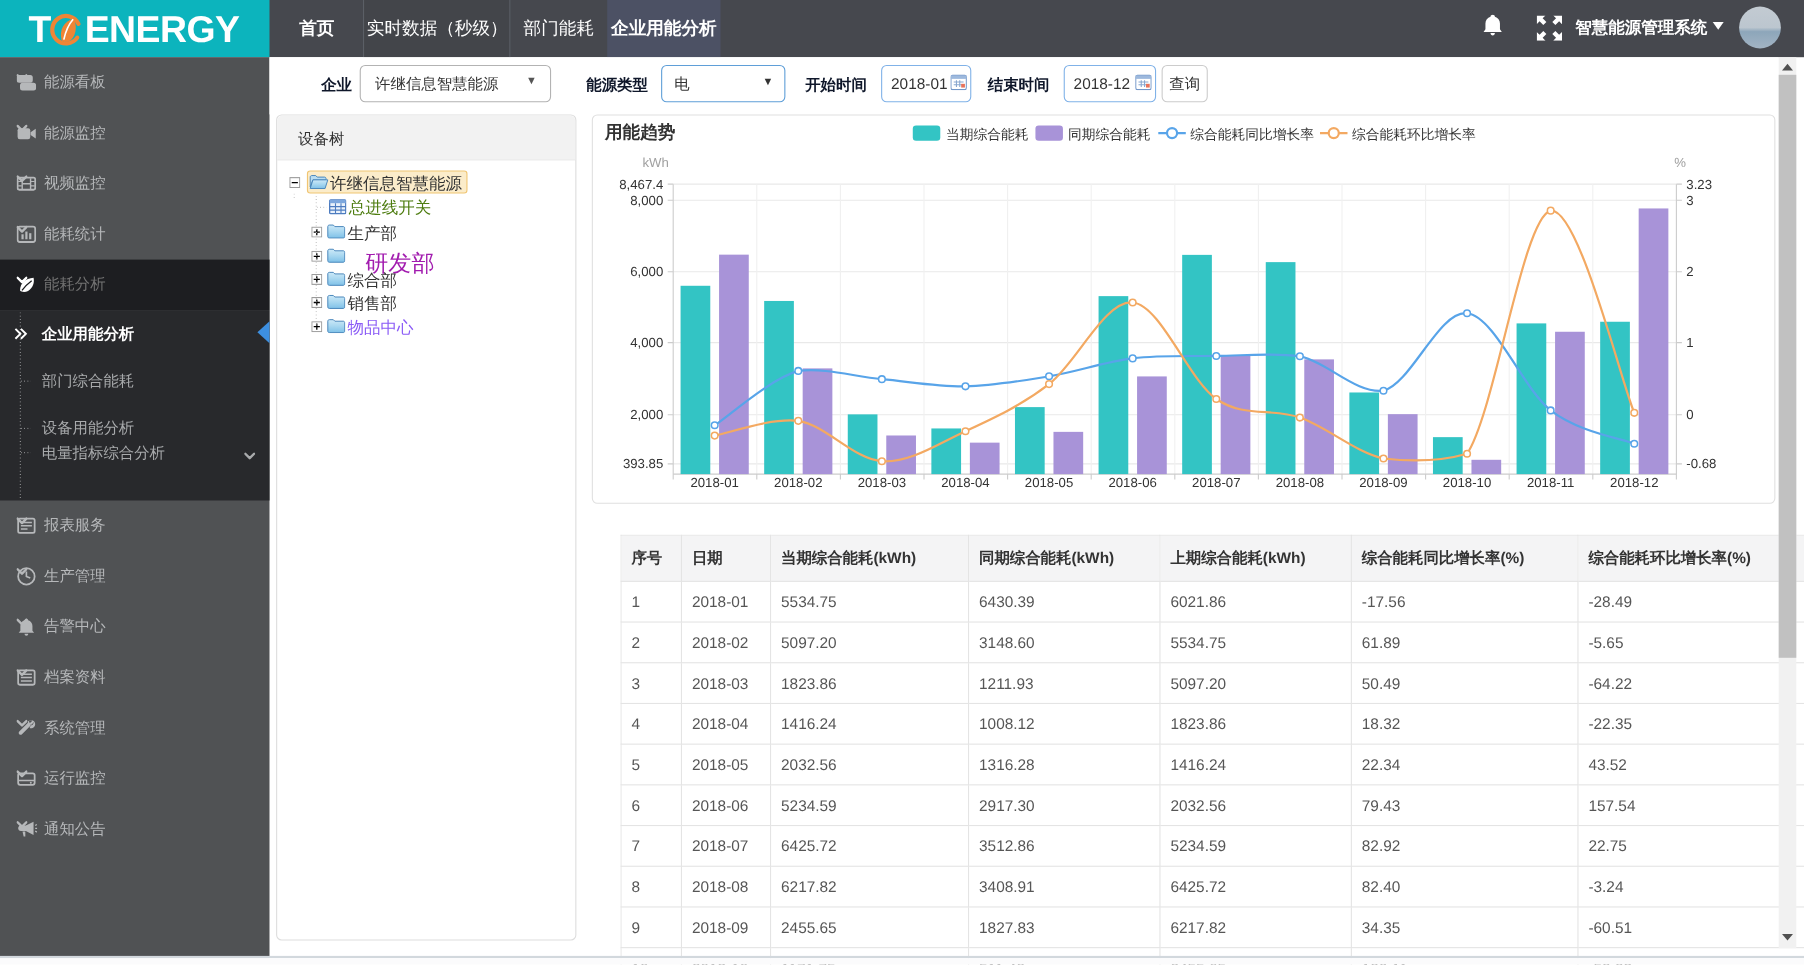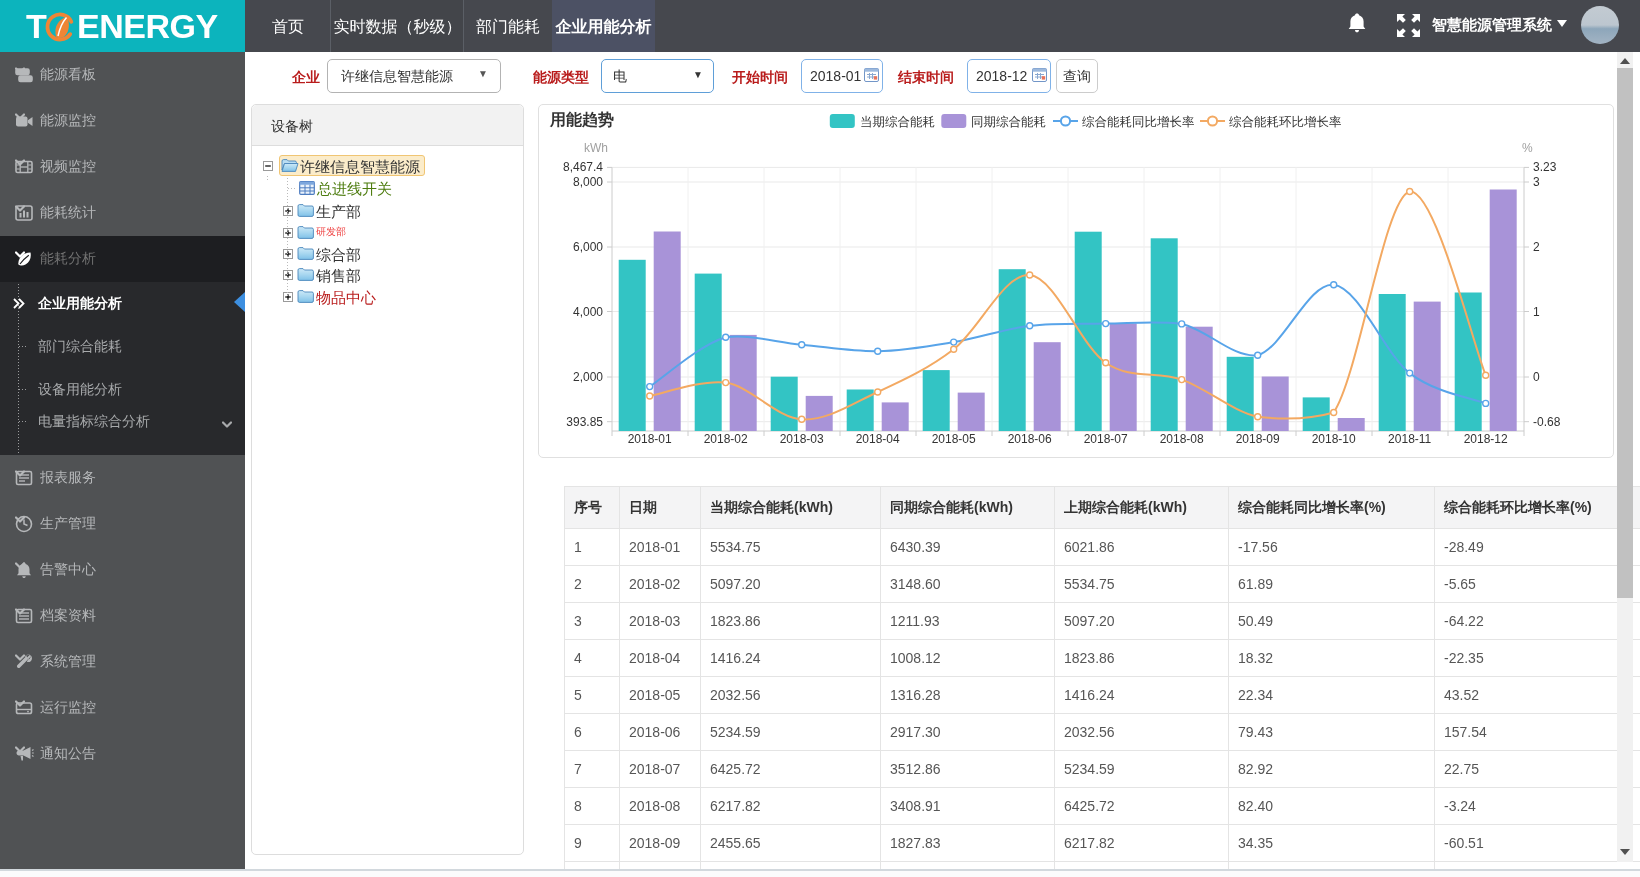--- a/index.html
+++ b/index.html
@@ -17,21 +17,21 @@
 .mitem{left:0;width:245px;height:46px;color:#b6b8ba;font-size:14px}
 .mitem .txt{position:absolute;left:40px;top:14px}
 .mitem svg{position:absolute;left:15px;top:14px}
 .chev{position:absolute;right:13px;top:20px;width:10px;height:10px}
 #actrow{background:#1d1e21;color:#fff}
 #submenu{left:0;top:230px;width:245px;height:173px;background:#28292c}
 .sitem{left:0;width:245px;height:43px;color:#a8aaac;font-size:14px}
 .sitem .txt{position:absolute;left:38px;top:13px}
 
 #filters{left:245px;top:52px;width:1372px;height:52px;background:#fff}
-.flabel{font-weight:bold;color:#b91c1c;font-size:14px;top:69px}
+.flabel{font-weight:bold;color:#0f172a;font-size:14px;top:69px}
 .fbox{top:59px;height:34px;background:#fff;border-radius:5px;font-size:14px;color:#333}
 
 #treep{left:251px;top:104px;width:273px;height:751px;background:#fff;
   border:1px solid #ddd;border-radius:5px}
 #treehead{left:0;top:0;width:271px;height:41px;background:#f2f2f2;
   border-bottom:1px solid #ddd;border-radius:5px 5px 0 0;color:#333;font-size:14px}
 #chartp{left:538px;top:104px;width:1076px;height:354px;background:#fff;
   border:1px solid #e0e0e0;border-radius:5px}
 
 #tbl{left:564px;top:486px;width:1078px;height:436px;overflow:hidden}
@@ -48,21 +48,21 @@
 <div id="hdr" class="abs"></div>
 <div id="logo" class="abs">
 <svg width="200" height="44" viewBox="0 0 200 44">
 <text x="3" y="34" font-family="Liberation Sans" font-weight="bold" font-size="34" fill="#fff">T</text>
 <path d="M47.24,30.17 A12.5,12.5 0 1 1 48.33,17.72" fill="none" stroke="#ef8535" stroke-width="3.8" stroke-linecap="round"></path>
 <path d="M44 12.5 C35.5 15.5 30.5 22.5 33 32.5 C35.5 34.8 39.5 34.3 42 31.8 C46.5 27 47 19 44 12.5 Z" fill="#ef8535"></path>
 <path d="M35 32 C36.5 25 40 17.5 43.5 13.5" stroke="#fff" stroke-width="1.5" fill="none"></path>
 <text x="54" y="34" font-family="Liberation Sans" font-weight="bold" font-size="34" letter-spacing="-0.5" fill="#fff">ENERGY</text>
 </svg>
 </div>
-<div class="abs navitem" style="left:245px;width:86px;">首页</div>
+<div class="abs navitem" style="left:245px;width:86px;font-weight:bold;">首页</div>
 <div class="abs navitem" style="left:331px;width:133px;background:#43454a">实时数据（秒级）</div>
 <div class="abs navitem" style="left:464px;width:88px;">部门能耗</div>
 <div class="abs navitem" id="navactive" style="left:552px;width:103px;">企业用能分析</div>
 <div class="abs navsep" style="left:330px"></div>
 <div class="abs navsep" style="left:463px"></div>
 <div class="abs" style="left:1348px;top:13px">
 <svg width="18" height="20" viewBox="0 0 18 20">
       <path d="M9 0.5 C10 0.5,11 1.2,11 2.2 C13.8 3,15.6 5.4,15.6 8.4 L15.6 13.5 L17.3 16 L0.7 16 L2.4 13.5 L2.4 8.4 C2.4 5.4,4.2 3,7 2.2 C7 1.2,8 0.5,9 0.5 Z M7 17 L11 17 C11 18.4,10.1 19.3,9 19.3 C7.9 19.3,7 18.4,7 17 Z" fill="#fff"></path>
     </svg>
 </div>
@@ -145,21 +145,21 @@
   </div>
 <div class="abs" style="left:234px;top:292px;width:0;height:0;border-top:10px solid transparent;border-bottom:10px solid transparent;border-right:11px solid #3d8fe0"></div>
 <div class="abs sitem" style="top:325px">
     <div style="position:absolute;left:19px;top:21px;width:9px;height:1px;background-image:linear-gradient(90deg,#9a9b9d 1px,transparent 1px);background-size:3px 1px"></div>
     <span class="txt">部门综合能耗</span>
   </div>
 <div class="abs sitem" style="top:368px">
     <div style="position:absolute;left:19px;top:21px;width:9px;height:1px;background-image:linear-gradient(90deg,#9a9b9d 1px,transparent 1px);background-size:3px 1px"></div>
     <span class="txt">设备用能分析</span>
   </div>
-<div class="abs sitem" style="top:400px">
+<div class="abs sitem" style="top:390px">
     <div style="position:absolute;left:19px;top:21px;width:9px;height:1px;background-image:linear-gradient(90deg,#9a9b9d 1px,transparent 1px);background-size:3px 1px"></div>
     <span class="txt">电量指标综合分析</span>
     <svg class="chev" viewBox="0 0 10 10">
       <path d="M1 2.5 L5 6.5 L9 2.5" fill="none" stroke="#a8aaac" stroke-width="2.2" stroke-linecap="round" stroke-linejoin="round"></path>
     </svg>
   </div>
 <div class="abs mitem" style="top:455px">
     <svg width="18" height="18" viewBox="0 0 18 18">
       <rect x="1.5" y="2.5" width="15" height="13" rx="1.5" fill="none" stroke="#b6b8ba" stroke-width="1.6"></rect>
       <line x1="4" y1="6" x2="14" y2="6" stroke="#b6b8ba" stroke-width="1.4"></line>
@@ -315,21 +315,21 @@
     </svg></div>
 <div class="abs" style="left:316px;top:203px;font-size:15px;color:#333">生产部</div>
 <svg class="abs" style="left:283px;top:228px" width="10" height="10" viewBox="0 0 10 10">
     <rect x="0.5" y="0.5" width="9" height="9" fill="#fff" stroke="#9a9a9a" stroke-width="1"></rect>
     <line x1="2.2" y1="5" x2="7.8" y2="5" stroke="#000" stroke-width="1.2"></line>
     <line x1="5" y1="2.2" x2="5" y2="7.8" stroke="#000" stroke-width="1.2"></line>
   </svg>
 <div class="abs" style="left:297px;top:225px"><svg width="17" height="14" viewBox="0 0 17 14">
       <path d="M1 3 C1 2.2,1.6 1.6,2.4 1.6 L6 1.6 L7.4 3 L15 3 C15.8 3,16.4 3.6,16.4 4.4 L16.4 12 C16.4 12.8,15.8 13.4,15 13.4 L2.4 13.4 C1.6 13.4,1 12.8,1 12 Z" fill="url(#fg)" stroke="#4a87bb" stroke-width="0.9"></path>
     </svg></div>
-<div class="abs" style="left:316px;top:225px;font-size:10px;color:#ef4444">研发部</div>
+<div class="abs" style="left:332px;top:225px;font-size:21px;color:#a21caf">研发部</div>
 <svg class="abs" style="left:283px;top:249px" width="10" height="10" viewBox="0 0 10 10">
     <rect x="0.5" y="0.5" width="9" height="9" fill="#fff" stroke="#9a9a9a" stroke-width="1"></rect>
     <line x1="2.2" y1="5" x2="7.8" y2="5" stroke="#000" stroke-width="1.2"></line>
     <line x1="5" y1="2.2" x2="5" y2="7.8" stroke="#000" stroke-width="1.2"></line>
   </svg>
 <div class="abs" style="left:297px;top:246px"><svg width="17" height="14" viewBox="0 0 17 14">
       <path d="M1 3 C1 2.2,1.6 1.6,2.4 1.6 L6 1.6 L7.4 3 L15 3 C15.8 3,16.4 3.6,16.4 4.4 L16.4 12 C16.4 12.8,15.8 13.4,15 13.4 L2.4 13.4 C1.6 13.4,1 12.8,1 12 Z" fill="url(#fg)" stroke="#4a87bb" stroke-width="0.9"></path>
     </svg></div>
 <div class="abs" style="left:316px;top:246px;font-size:15px;color:#333">综合部</div>
 <svg class="abs" style="left:283px;top:270px" width="10" height="10" viewBox="0 0 10 10">
@@ -342,21 +342,21 @@
     </svg></div>
 <div class="abs" style="left:316px;top:267px;font-size:15px;color:#333">销售部</div>
 <svg class="abs" style="left:283px;top:292px" width="10" height="10" viewBox="0 0 10 10">
     <rect x="0.5" y="0.5" width="9" height="9" fill="#fff" stroke="#9a9a9a" stroke-width="1"></rect>
     <line x1="2.2" y1="5" x2="7.8" y2="5" stroke="#000" stroke-width="1.2"></line>
     <line x1="5" y1="2.2" x2="5" y2="7.8" stroke="#000" stroke-width="1.2"></line>
   </svg>
 <div class="abs" style="left:297px;top:289px"><svg width="17" height="14" viewBox="0 0 17 14">
       <path d="M1 3 C1 2.2,1.6 1.6,2.4 1.6 L6 1.6 L7.4 3 L15 3 C15.8 3,16.4 3.6,16.4 4.4 L16.4 12 C16.4 12.8,15.8 13.4,15 13.4 L2.4 13.4 C1.6 13.4,1 12.8,1 12 Z" fill="url(#fg)" stroke="#4a87bb" stroke-width="0.9"></path>
     </svg></div>
-<div class="abs" style="left:316px;top:289px;font-size:15px;color:#b91c1c">物品中心</div>
+<div class="abs" style="left:316px;top:289px;font-size:15px;color:#8b5cf6">物品中心</div>
 <div class="abs" style="left:287px;top:178px;width:1px;height:120px;background-image:linear-gradient(#bbb 1px,transparent 1px);background-size:1px 3px"></div>
 <div class="abs" style="left:288px;top:188px;width:9px;height:1px;background-image:linear-gradient(90deg,#bbb 1px,transparent 1px);background-size:3px 1px"></div>
 <div class="abs" style="left:267px;top:176px;width:1px;height:4px;background-image:linear-gradient(#bbb 1px,transparent 1px);background-size:1px 3px"></div>
 <div id="chartp" class="abs"></div>
 <svg class="abs" style="left:538px;top:104px" width="1076" height="354" viewBox="0 0 1076 354">
 <line x1="74" y1="63.4" x2="986" y2="63.4" stroke="#e9e9e9" stroke-width="1"></line>
 <line x1="74" y1="78" x2="986" y2="78" stroke="#e9e9e9" stroke-width="1"></line>
 <line x1="74" y1="143" x2="986" y2="143" stroke="#e9e9e9" stroke-width="1"></line>
 <line x1="74" y1="207.5" x2="986" y2="207.5" stroke="#e9e9e9" stroke-width="1"></line>
 <line x1="74" y1="273" x2="986" y2="273" stroke="#e9e9e9" stroke-width="1"></line>

